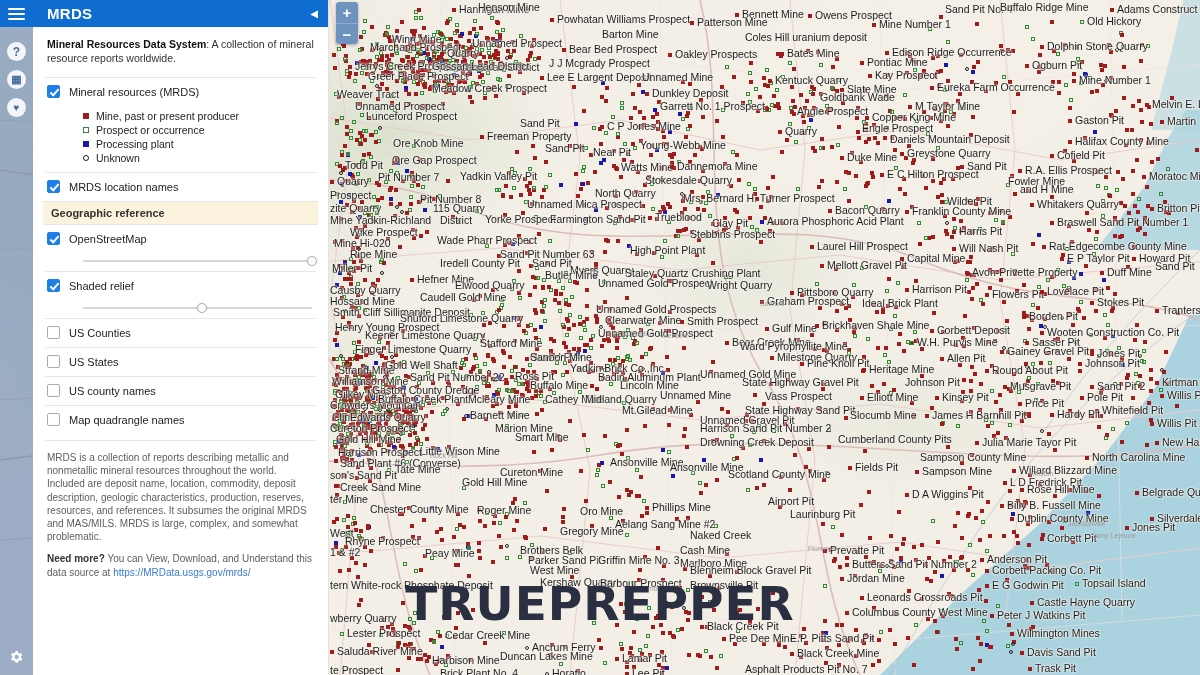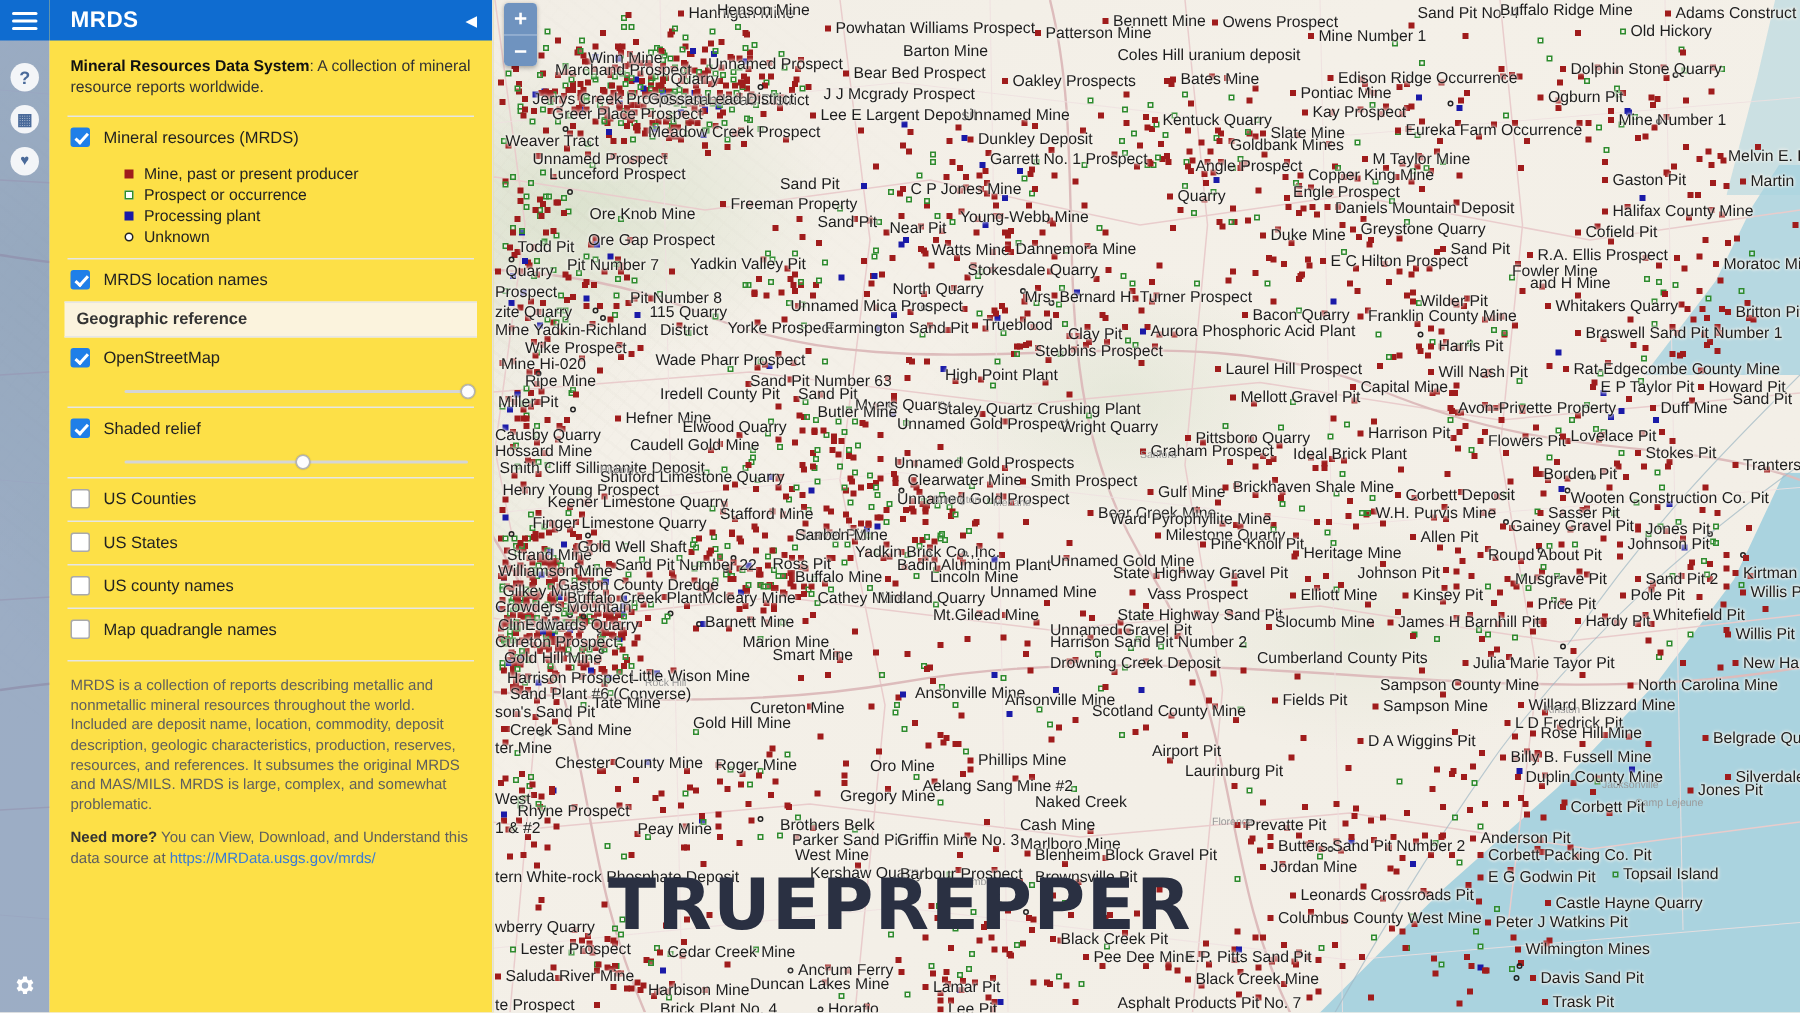--- a/index.html
+++ b/index.html
@@ -108,21 +108,21 @@
   #rail .hamb {
     position:absolute; left:8px; top:8px; width:17px; height:12px;
     display:flex; flex-direction:column; justify-content:space-between;
   }
   #rail .hamb span { display:block; height:2px; background:#fff; border-radius:1px; }
   #rail .gear { position:absolute; left:8px; bottom:10px; width:16px; height:16px; }
 
   
   #panel {
     position:absolute; left:33px; top:0; width:296px; height:675px;
-    background:#fde047;
+    background:#ffffff;
     z-index: 25;
     display:flex; flex-direction:column;
     border-right:1px solid #e2e2e2;
   }
   #panel-header {
     height:27px; background:#0f6cd0; color:#fff;
     display:flex; align-items:center; justify-content:space-between;
     padding:0 10px 0 14px;
     flex:0 0 auto;
   }
@@ -3039,21 +3039,21 @@
         <div class="lbl" style="left: 930px; top: 82px;"><span class="dot"></span><span>Eureka Farm Occurrence</span></div>
         <div class="lbl" style="left: 368px; top: 71px;"><span>Greer Place Prospect</span></div>
         <div class="lbl" style="left: 540px; top: 72px;"><span class="dot"></span><span>Lee E Largent Deposit</span></div>
         <div class="lbl" style="left: 642px; top: 72px;"><span>Unnamed Mine</span></div>
         <div class="lbl" style="left: 768px; top: 75px;"><span class="dot"></span><span>Kentuck Quarry</span></div>
         <div class="lbl" style="left: 1072px; top: 75px;"><span class="dot"></span><span>Mine Number 1</span></div>
         <div class="lbl" style="left: 337px; top: 89px;"><span>Weaver Tract</span></div>
         <div class="lbl" style="left: 432px; top: 83px;"><span>Meadow Creek Prospect</span></div>
         <div class="lbl" style="left: 645px; top: 88px;"><span class="dot"></span><span>Dunkley Deposit</span></div>
         <div class="lbl" style="left: 840px; top: 84px;"><span class="dot"></span><span>Slate Mine</span></div>
-        <div class="lbl" style="left: 820px; top: 92px;"><span>Goldbank Mines</span></div>
+        <div class="lbl" style="left: 820px; top: 92px;"><span>Goldbank Wade</span></div>
         <div class="lbl" style="left: 355px; top: 101px;"><span>Unnamed Prospect</span></div>
         <div class="lbl" style="left: 432px; top: 61px;"><span>Gossan Lead District</span></div>
         <div class="lbl" style="left: 366px; top: 111px;"><span>Lunceford Prospect</span></div>
         <div class="lbl" style="left: 660px; top: 101px;"><span>Garrett No. 1 Prospect</span></div>
         <div class="lbl" style="left: 790px; top: 106px;"><span class="dot"></span><span>Angle Prospect</span></div>
         <div class="lbl" style="left: 908px; top: 101px;"><span class="dot"></span><span>M Taylor Mine</span></div>
         <div class="lbl" style="left: 865px; top: 112px;"><span class="dot"></span><span>Copper King Mine</span></div>
         <div class="lbl" style="left: 1145px; top: 99px;"><span class="dot"></span><span>Melvin E. L</span></div>
         <div class="lbl" style="left: 520px; top: 118px;"><span>Sand Pit</span></div>
         <div class="lbl" style="left: 600px; top: 121px;"><span class="dot"></span><span>C P Jones Mine</span></div>

